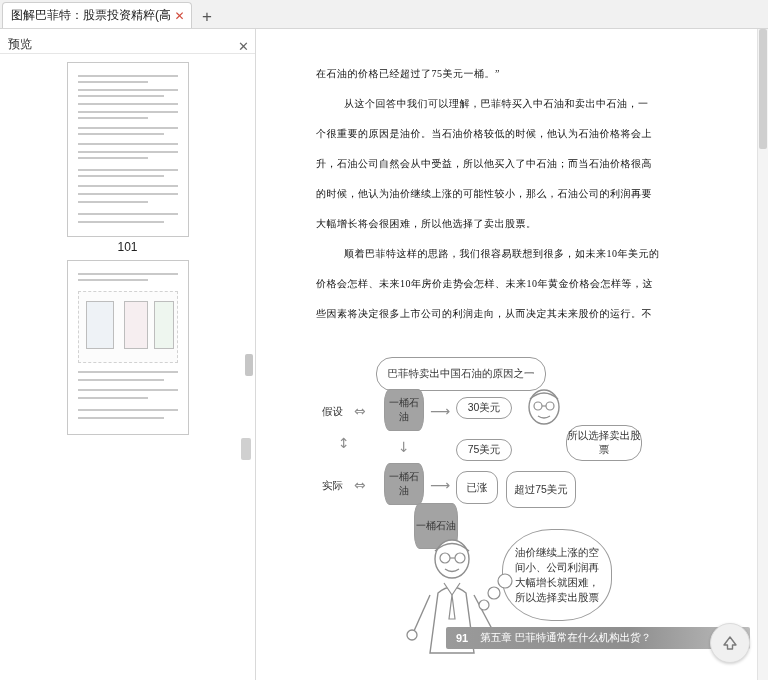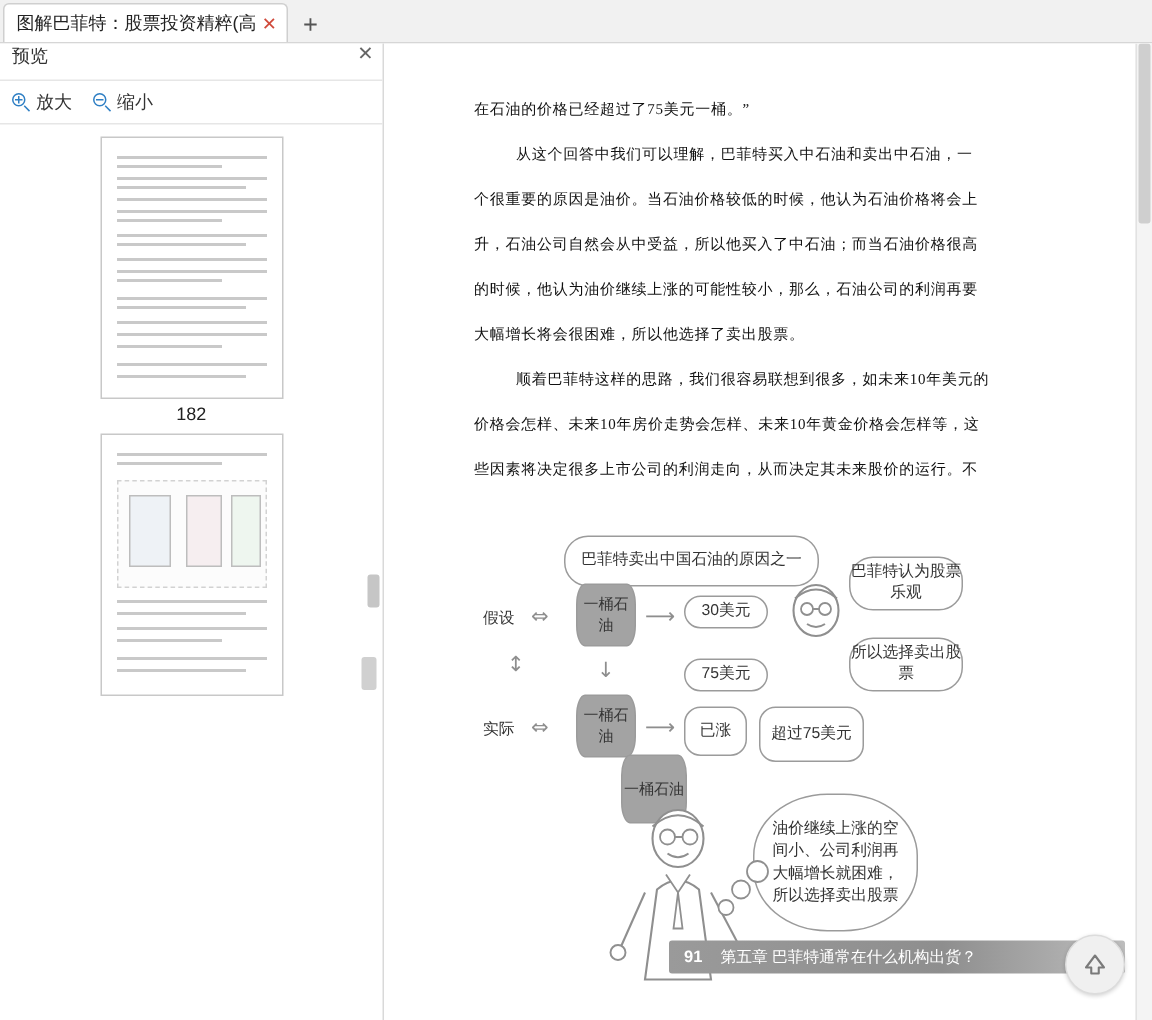--- a/index.html
+++ b/index.html
@@ -78,21 +78,21 @@
     min-width: 255px;
     border-right: 1px solid #d9d9d9;
     background: #ffffff;
     display: flex;
     flex-direction: column;
     position: relative;
   }
   .preview-header {
     height: 24px;
     display: flex;
-    align-items: flex-start;
+    align-items: flex-end;
     justify-content: space-between;
     padding: 0 6px 0 8px;
     border-bottom: 1px solid #e6e6e6;
   }
   .preview-title {
     font-size: 12px;
     color: #333;
   }
   .preview-close {
     font-size: 13px;
@@ -394,39 +394,20 @@
 
 <div class="main">
 
   <div class="preview-panel">
 
     <div class="preview-header">
       <span class="preview-title">预览</span>
       <span class="preview-close">✕</span>
     </div>
 
-    <div class="zoom-toolbar">
-      <div class="zoom-btn">
-        <span class="mag">
-          <span class="circle"></span>
-            <span class="plus-h"></span>
-            <span class="plus-v"></span>
-            <span class="handle"></span>
-        </span>
-        <span>放大</span>
-      </div>
-      <div class="zoom-btn">
-        <span class="mag">
-          <span class="circle"></span>
-            <span class="minus-h"></span>
-            <span class="handle"></span>
-        </span>
-        <span>缩小</span>
-      </div>
-    </div>
 
     <div class="thumbs">
 
 
       <div class="thumb-item">
         <div class="thumb-page">
           <div class="tl" style="top:12px;"></div>
           <div class="tl short" style="top:18px;"></div>
           <div class="tl" style="top:26px;"></div>
           <div class="tl med" style="top:32px;"></div>
@@ -439,21 +420,21 @@
           <div class="tl" style="top:88px;"></div>
           <div class="tl short" style="top:94px;"></div>
           <div class="tl" style="top:106px;"></div>
           <div class="tl med" style="top:112px;"></div>
           <div class="tl" style="top:122px;"></div>
           <div class="tl" style="top:130px;"></div>
           <div class="tl short" style="top:138px;"></div>
           <div class="tl" style="top:150px;"></div>
           <div class="tl med" style="top:158px;"></div>
         </div>
-        <div class="thumb-label">182</div>
+        <div class="thumb-label">101</div>
       </div>
 
       <div class="thumb-item">
         <div class="thumb-page">
           <div class="tl" style="top:12px;"></div>
           <div class="tl short" style="top:18px;"></div>
           <div class="tfig" style="top:30px; height:70px;"></div>
           <div class="tbox" style="left:18px; top:40px; width:26px; height:46px; background:#eef2f6;"></div>
           <div class="tbox" style="left:56px; top:40px; width:22px; height:46px; background:#f6eef0;"></div>
           <div class="tbox" style="left:86px; top:40px; width:18px; height:46px; background:#eef6ef;"></div>
@@ -499,21 +480,20 @@
         <div class="fig-arrow" style="left:82px; top:96px;">↓</div>
         <div class="fig-node" style="left:140px; top:96px; width:56px; height:22px; border-radius:11px;">75美元</div>
 
         <div class="fig-label" style="left:6px; top:136px;">实际</div>
         <div class="fig-arrow" style="left:38px; top:134px;">⇔</div>
         <div class="fig-barrel" style="left:68px; top:120px; width:40px; height:42px;">一桶石油</div>
         <div class="fig-arrow" style="left:114px; top:134px;">⟶</div>
         <div class="fig-node" style="left:140px; top:128px; width:42px; height:33px; border-radius:11px;">已涨</div>
         <div class="fig-node" style="left:190px; top:128px; width:70px; height:37px; border-radius:11px;">超过75美元</div>
 
-        <div class="fig-node" style="left:250px; top:28px; width:76px; height:36px;">巴菲特认为股票乐观</div>
         <div class="fig-node" style="left:250px; top:82px; width:76px; height:36px;">所以选择卖出股票</div>
 
         <div class="fig-person" style="left:205px; top:40px;">
           <svg width="46" height="46" viewBox="0 0 46 46">
             <ellipse cx="23" cy="24" rx="15" ry="17" fill="#fff" stroke="#8f8f8f" stroke-width="1.4"></ellipse>
             <path d="M9 16 Q23 4 37 16" fill="none" stroke="#8f8f8f" stroke-width="1.4"></path>
             <circle cx="17" cy="23" r="4" fill="none" stroke="#8f8f8f" stroke-width="1.2"></circle>
             <circle cx="29" cy="23" r="4" fill="none" stroke="#8f8f8f" stroke-width="1.2"></circle>
             <line x1="21" y1="23" x2="25" y2="23" stroke="#8f8f8f" stroke-width="1.2"></line>
             <path d="M17 33 Q23 37 29 33" fill="none" stroke="#8f8f8f" stroke-width="1.3"></path>

